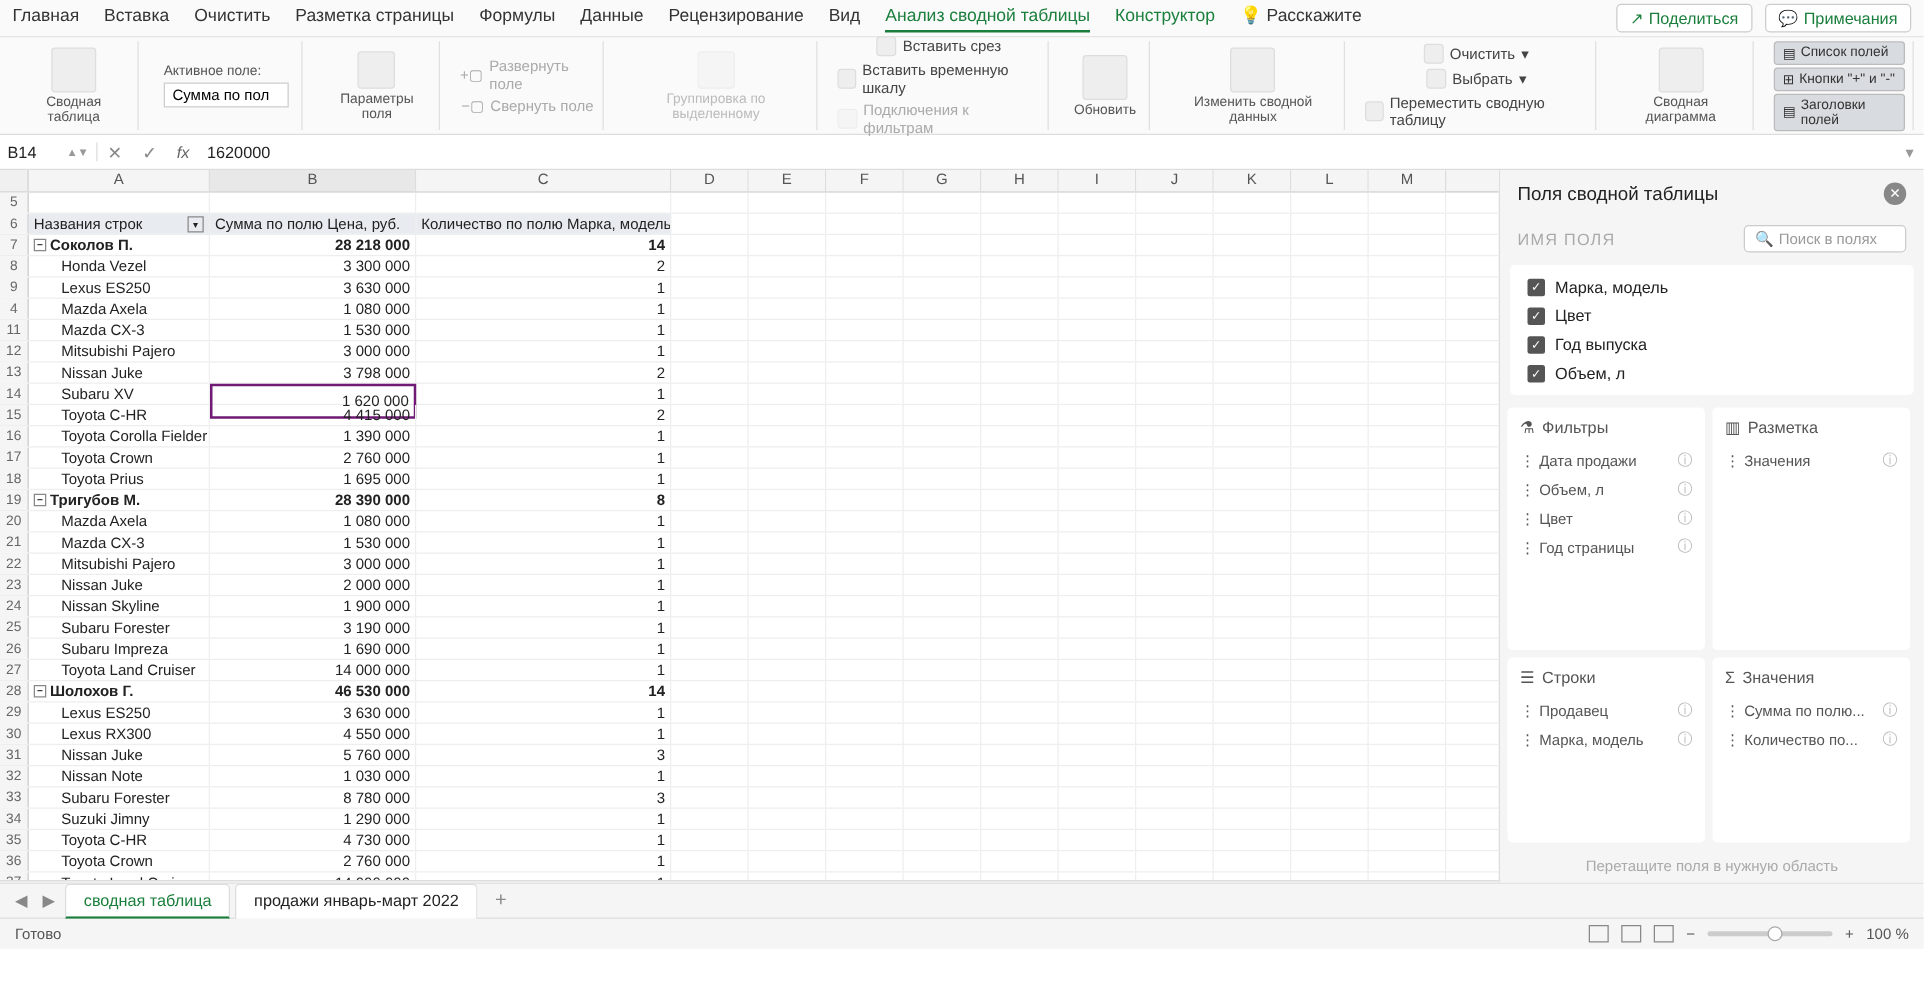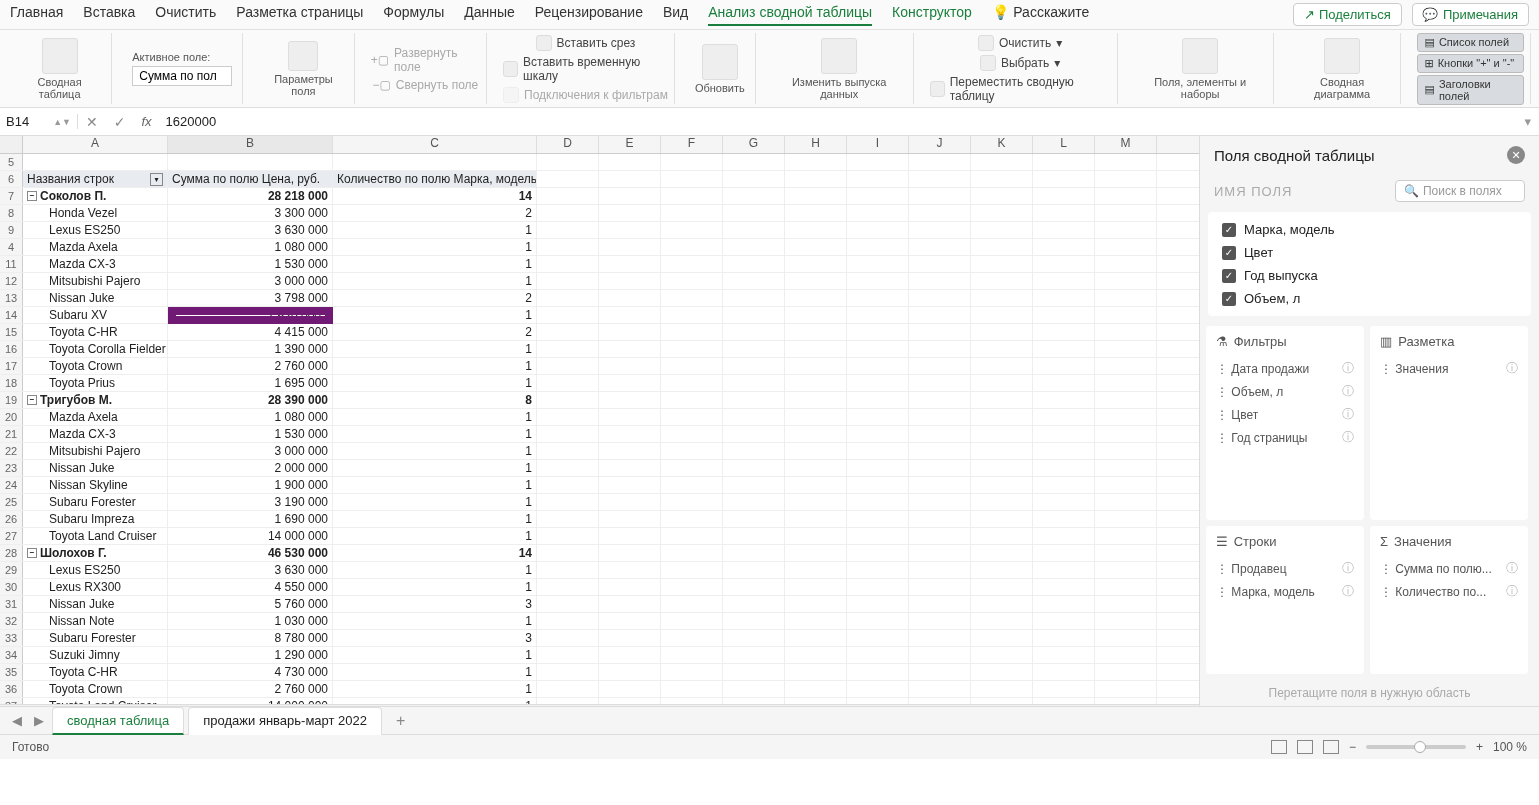--- a/index.html
+++ b/index.html
@@ -46,21 +46,21 @@
 .ch.other { width:62px; }
 .rows { height:550px; overflow:hidden; }
 .row { display:flex; height:17px; border-bottom:1px solid #eee; }
 .rn { width:23px; text-align:center; font-size:11px; color:#666; background:#f5f5f5; border-right:1px solid #ccc; display:flex; align-items:center; justify-content:center; }
 .cell { border-right:1px solid #eee; padding:0 4px; font-size:12px; display:flex; align-items:center; overflow:hidden; white-space:nowrap; }
 .cell.A { width:145px; }
 .cell.B { width:165px; justify-content:flex-end; }
 .cell.C { width:204px; justify-content:flex-end; }
 .cell.bold { font-weight:600; }
 .cell.hdr { background:#e8ecf0; }
-.cell.selected { border:8px solid #701a75; height:17px;padding-left:40px; }
+.cell.selected { border:2px solid #701a75; height:28px;padding-left:40px; }
 .expand { display:inline-block; width:10px; height:10px; border:1px solid #888; font-size:8px; text-align:center; line-height:8px; margin-right:3px; }
 .filter-drop { width:13px; height:13px; border:1px solid #888; font-size:8px; display:inline-flex; align-items:center; justify-content:center; margin-left:auto; }
 .indent { padding-left:26px; }
 
 
 .pivot { width:340px; border-left:1px solid #ddd; background:#f5f5f5; display:flex; flex-direction:column; }
 .pivot-hdr { display:flex; align-items:center; justify-content:space-between; padding:10px 14px; }
 .pivot-hdr h3 { font-size:15px; font-weight:500; }
 .close-pivot { width:18px; height:18px; border-radius:50%; background:#888; color:#fff; text-align:center; font-size:11px; line-height:18px; cursor:pointer; }
 .field-name-row { display:flex; align-items:center; justify-content:space-between; padding:6px 14px;text-align:right; }
@@ -138,20 +138,25 @@
   <div class="rgroup nolab">
     <div class="ritem dim">
         <span>+▢</span>
         <span>Развернуть поле</span>
       </div>
     <div class="ritem dim">
         <span>−▢</span>
         <span>Свернуть поле</span>
       </div>
   </div>
+  <div class="rgroup">
+    <div class="ricon" style="opacity:.4"></div>
+    <div class="rlab" style="color:#bbb">Группировка по
+выделенному</div>
+  </div>
   <div class="rgroup nolab">
     <div class="ritem">
         <span class="ricon" style="width:16px;height:16px"></span>
         <span>Вставить срез</span>
       </div>
     <div class="ritem">
         <span class="ricon" style="width:16px;height:16px"></span>
         <span>Вставить временную шкалу</span>
       </div>
     <div class="ritem dim">
@@ -159,34 +164,29 @@
         <span>Подключения к фильтрам</span>
       </div>
   </div>
   <div class="rgroup">
     <div class="ricon big"></div>
     <div class="rlab">Обновить</div>
   </div>
   <div class="rgroup">
     <div class="ricon big"></div>
     <div class="rlab">Изменить
-выпуска данных</div>
+сводной данных</div>
   </div>
   <div class="rgroup nolab">
     <div class="ritem"><span class="ricon" style="width:16px;height:16px"></span><span>Очистить</span> ▾</div>
     <div class="ritem"><span class="ricon" style="width:16px;height:16px"></span><span>Выбрать</span> ▾</div>
     <div class="ritem">
         <span class="ricon" style="width:16px;height:16px"></span>
         <span>Переместить сводную таблицу</span>
       </div>
-  </div>
-  <div class="rgroup">
-    <div class="ricon big"></div>
-    <div class="rlab">Поля, элементы
-и наборы</div>
   </div>
   <div class="rgroup">
     <div class="ricon big"></div>
     <div class="rlab">Сводная
 диаграмма</div>
   </div>
   <div class="rgroup nolab">
     <div class="side-btns">
       <div class="side-btn">
           <span>▤</span>

